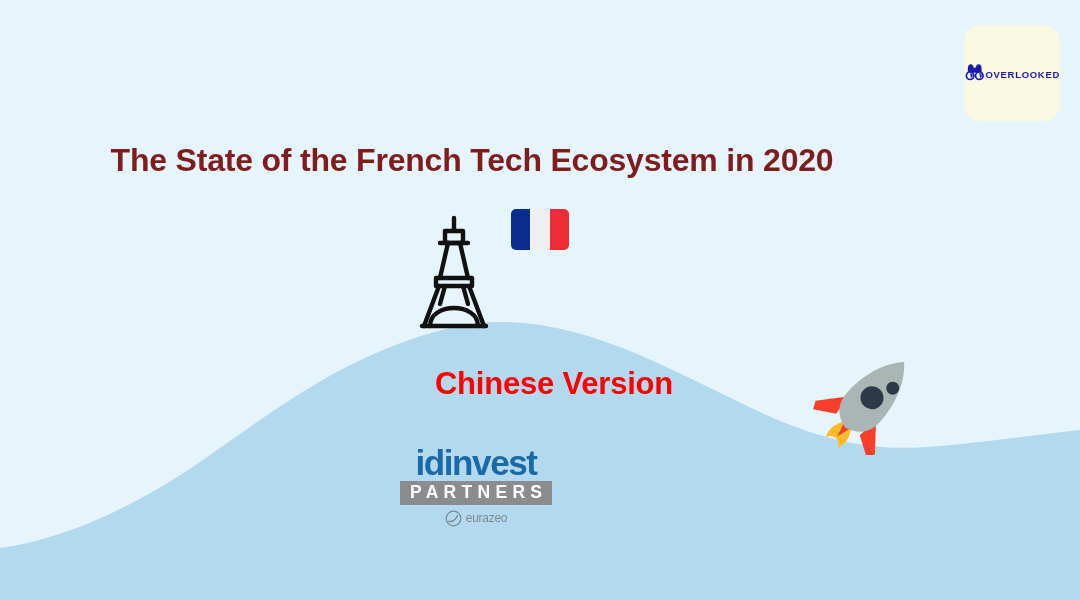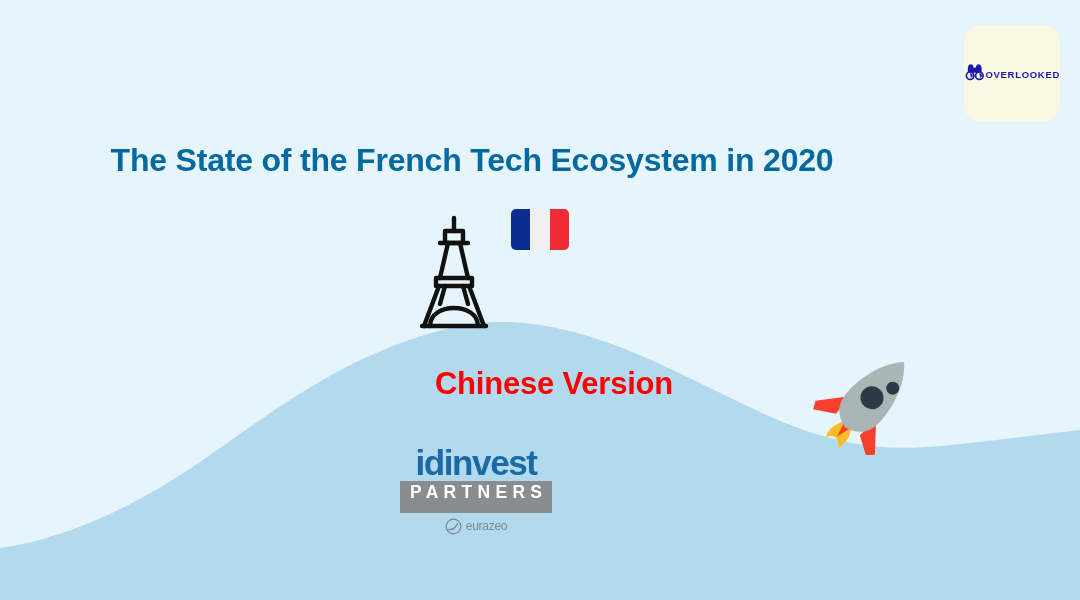--- a/index.html
+++ b/index.html
@@ -55,21 +55,21 @@
 
   
   #main-title {
     position: absolute;
     left: 0;
     top: 142px;
     width: 944px;
     text-align: center;
     font-size: 32px;
     font-weight: bold;
-    color: #0369a1;
+    color: #7f1d1d;
     letter-spacing: -0.2px;
     font-family: "Liberation Sans", sans-serif;
     white-space: nowrap;
   }
 
   
   #eiffel-tower {
     position: absolute;
     left: 412px;
     top: 214px;
@@ -131,21 +131,21 @@
     font-size: 35px;
     font-weight: bold;
     color: #1b6aa8;
     letter-spacing: -1.4px;
     line-height: 0.95;
     font-family: "Liberation Sans", sans-serif;
   }
   #sponsor-logo .partners-bar {
     margin-top: 2px;
     background: #8a8c8e;
-    padding: 2px 5px 11px 5px;
+    padding: 2px 5px 3px 5px;
     font-size: 17.5px;
     font-weight: bold;
     color: #ffffff;
     letter-spacing: 5.3px;
     text-indent: 5.3px;
     line-height: 1.05;
     font-family: "Liberation Sans", sans-serif;
     text-align: center;
   }
   #sponsor-logo .eurazeo-row {

